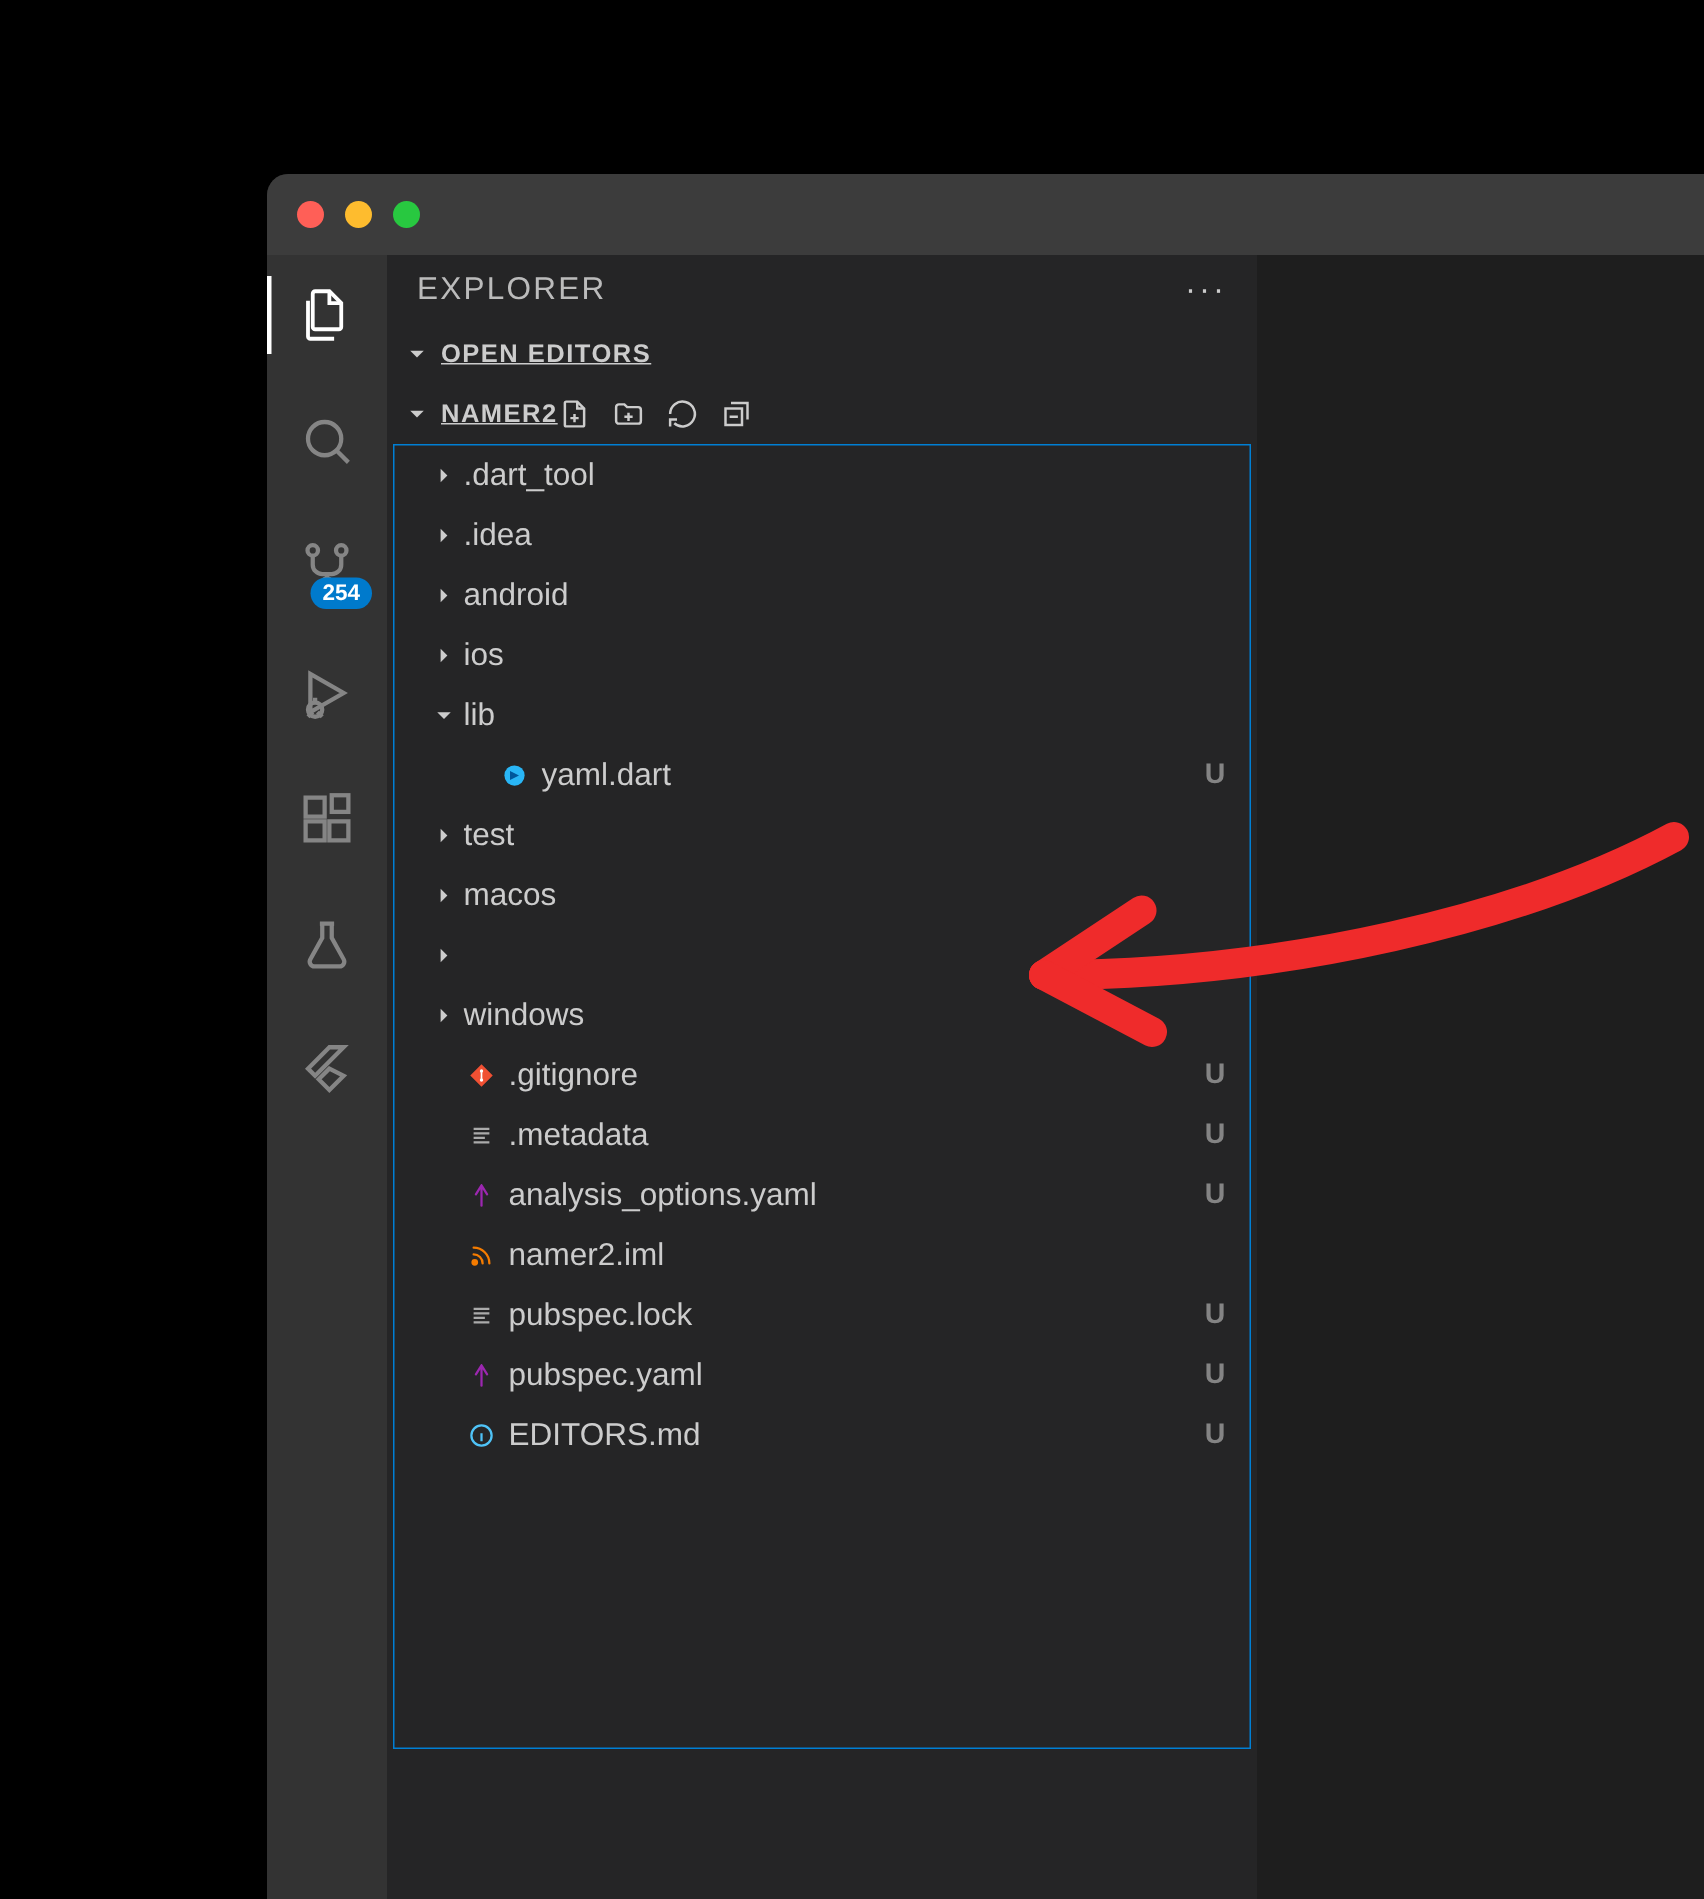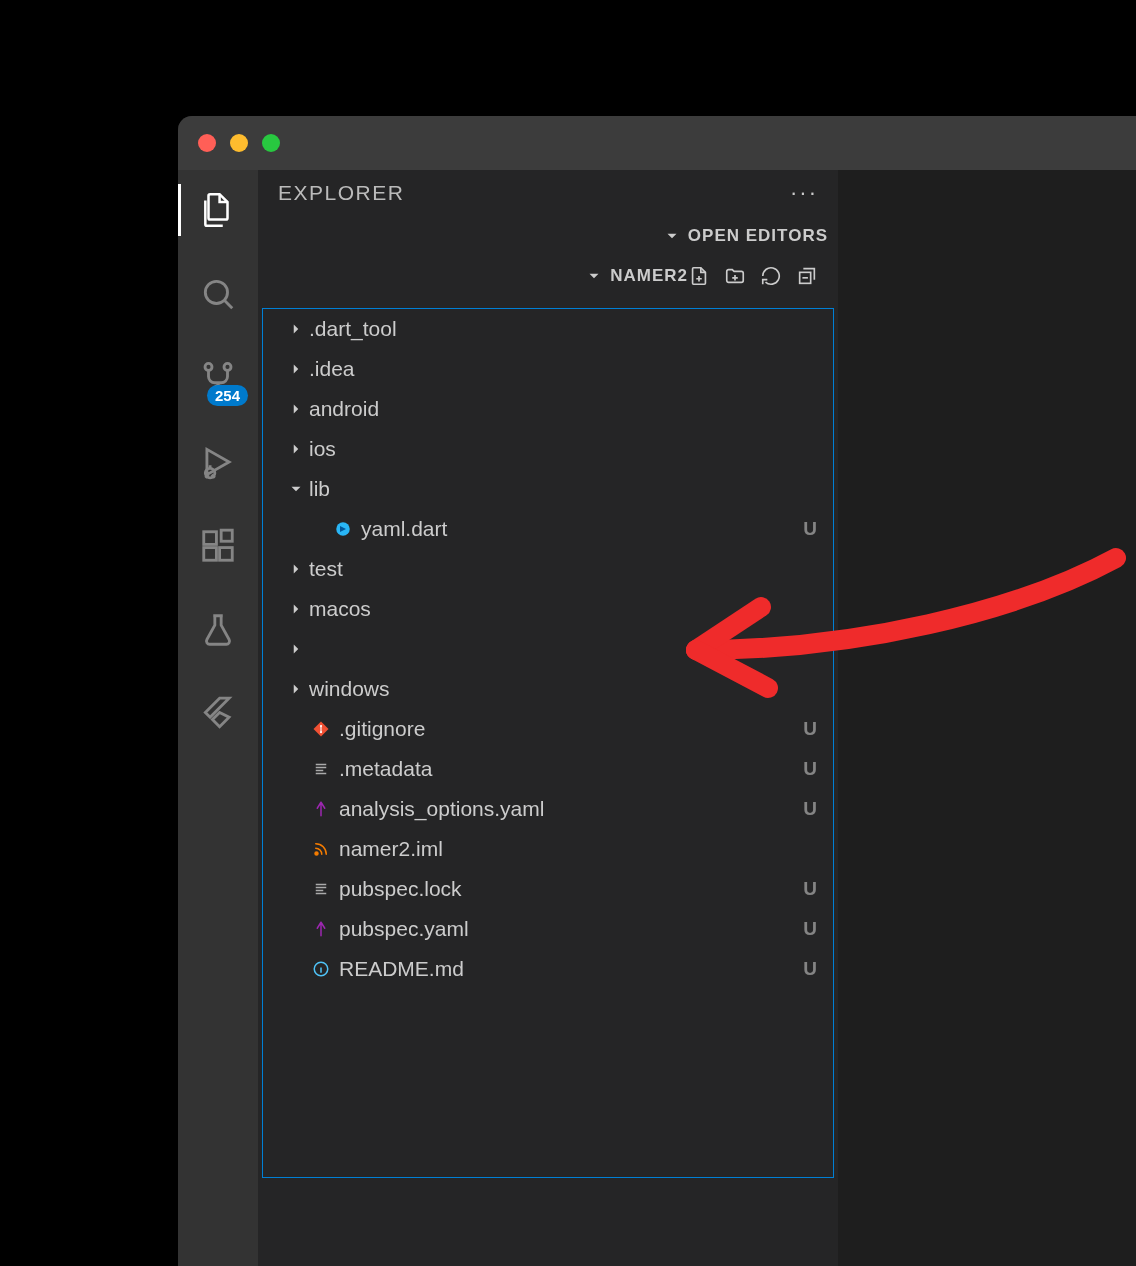--- a/index.html
+++ b/index.html
@@ -97,43 +97,44 @@
     font-size:21px;
     letter-spacing:1.5px;
   }
   .ellipsis {
     color:#ccc; font-size:22px; letter-spacing:2px; cursor:pointer;
   }
 
   .section-header {
     display:flex;
     align-items:center;
-    justify-content:flex-end;
+    justify-content:flex-start;
     height:40px;
     padding:0 10px 0 10px;
     cursor:pointer;
+    text-decoration:underline;
   }
   .section-header .left {
     display:flex; align-items:center; gap:6px;
   }
   .section-header .chev {
     width:20px; height:20px; display:flex;align-items:center;justify-content:center;
   }
   .section-header .title {
     font-size:17px;
     font-weight:700;
     letter-spacing:1px;
     color:#ccc;
   }
   .section-actions { display:flex; gap:14px; padding-right:10px; }
   .section-actions svg { width:22px; height:22px; color:#ccc; cursor:pointer;}
 
   .tree {
     border:1px solid #007fd4;
-    margin: 12px 4px;
+    margin: 0 4px;
     min-height: 870px;
   }
   .tree-row {
     display:flex;
     align-items:center;
     height:40px;
     font-size:21px;
     color:#ccc;
     cursor:pointer;
     position:relative;
@@ -460,21 +461,21 @@
           </div>
           <div class="tree-row">
             <span class="indent" style="width: 20px;"></span>
             <span class="twisty chev-icon"></span>
             <span class="icon">
               <svg class="fi" viewBox="0 0 24 24" fill="none" stroke="#4fc3f7" stroke-width="2">
                 <circle cx="12" cy="12" r="9"></circle>
                 <path d="M12 8h.01M11 11h1v5h1"></path>
               </svg>
             </span>
-            <span class="label">README.md</span>
+            <span class="label">EDITORS.md</span>
             <span class="status">U</span>
           </div>
         </div>
     </div>
 
     <div class="editor-area"></div>
   </div>
 </div>
 
 <svg class="arrow-svg" viewBox="0 0 500 180">

